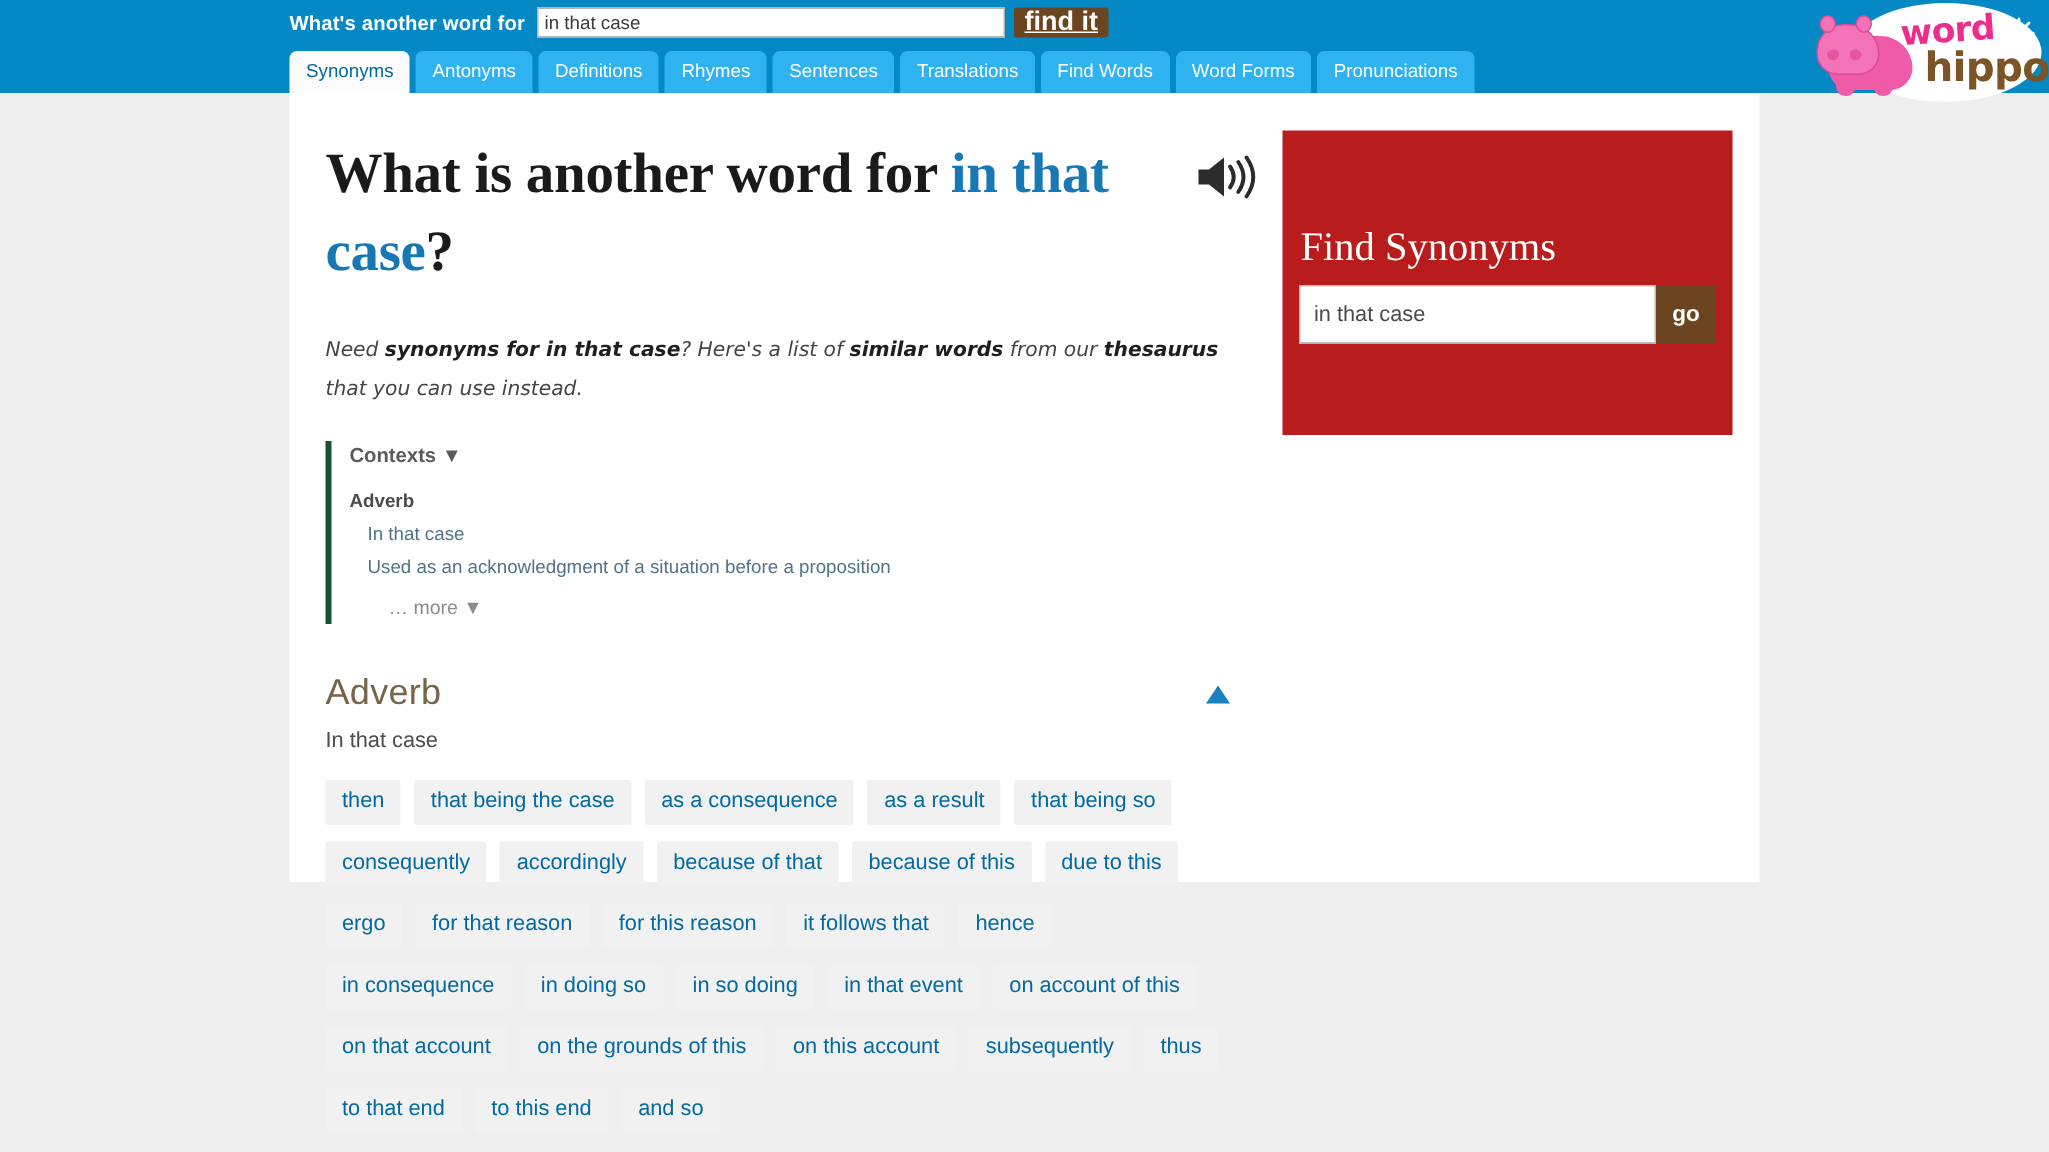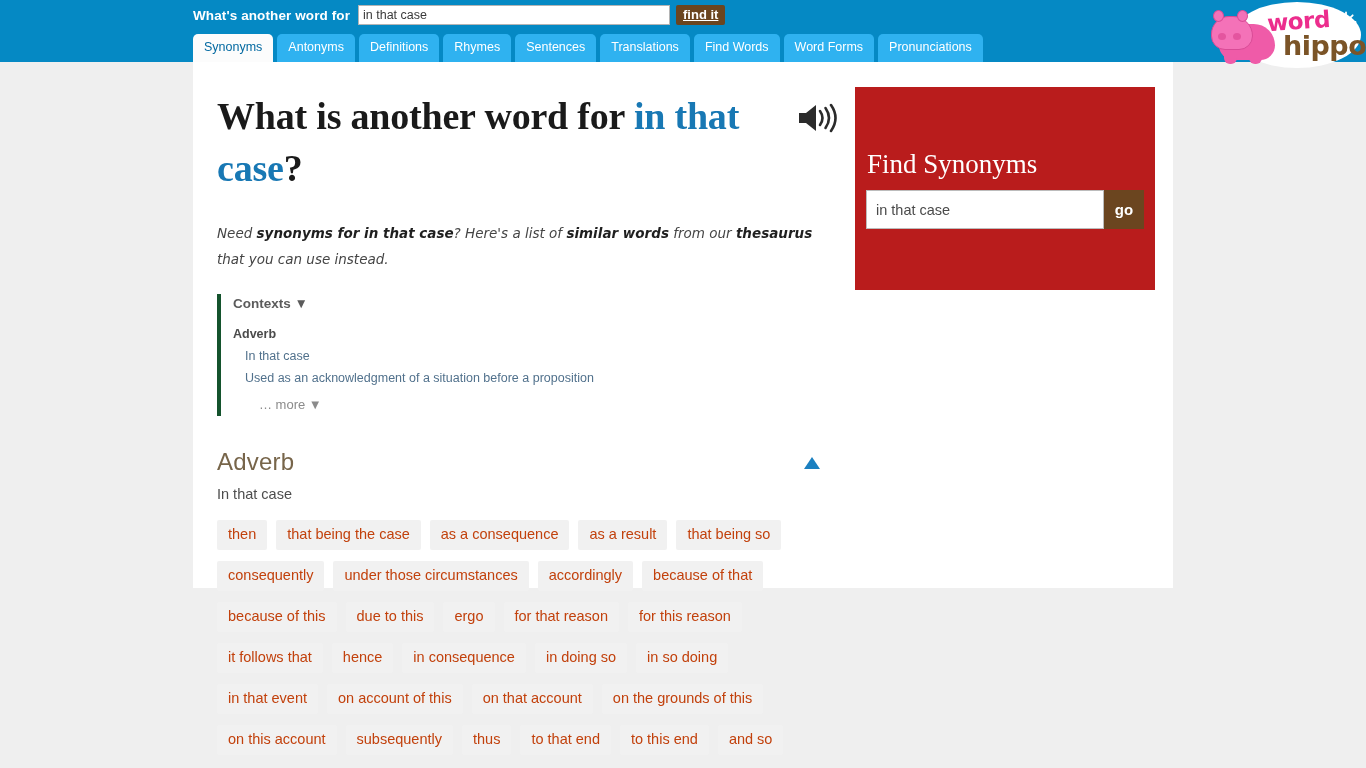--- a/index.html
+++ b/index.html
@@ -42,21 +42,21 @@
     font-family: "Liberation Sans", sans-serif;
     color: #3a3a3a;
     padding: 1px 4px;
     outline: none;
   }
   .find-it-btn {
     margin-left: 6px;
     background: #6b451f;
     color: #ffffff;
     border: none;
-    font-size: 13px;
+    font-size: 18px;
     font-weight: bold;
     font-family: "Liberation Sans", sans-serif;
     padding: 3px 7px 4px 7px;
     height: 20px;
     line-height: 13px;
     cursor: pointer;
     border-radius: 2px;
     text-decoration: underline;
   }
 
@@ -250,21 +250,21 @@
     width: 18px; height: 14px;
   }
   .chips {
     margin-top: 18px;
     display: flex;
     flex-wrap: wrap;
     width: 620px;
   }
   .chip {
     background: #f1f1f1;
-    color: #c2410c;
+    color: #0369a1;
     font-size: 14.5px;
     padding: 6px 11px 7px 11px;
     margin: 0 9px 11px 0;
     border-radius: 2px;
     cursor: pointer;
     white-space: nowrap;
     line-height: 17px;
   }
 
   
@@ -404,21 +404,20 @@
         </svg>
       </div>
       <div class="syn-sense">In that case</div>
       <div class="chips">
         <div class="chip">then</div>
         <div class="chip">that being the case</div>
         <div class="chip">as a consequence</div>
         <div class="chip">as a result</div>
         <div class="chip">that being so</div>
         <div class="chip">consequently</div>
-        <div class="chip">under those circumstances</div>
         <div class="chip">accordingly</div>
         <div class="chip">because of that</div>
         <div class="chip">because of this</div>
         <div class="chip">due to this</div>
         <div class="chip">ergo</div>
         <div class="chip">for that reason</div>
         <div class="chip">for this reason</div>
         <div class="chip">it follows that</div>
         <div class="chip">hence</div>
         <div class="chip">in consequence</div>

